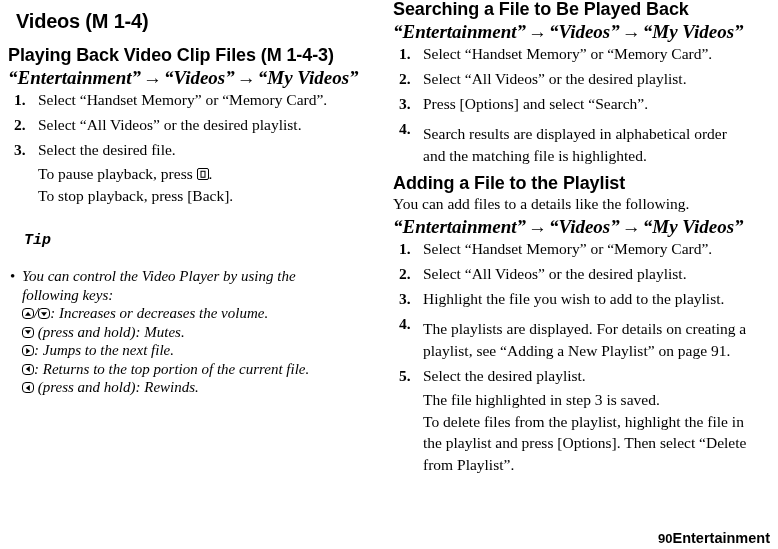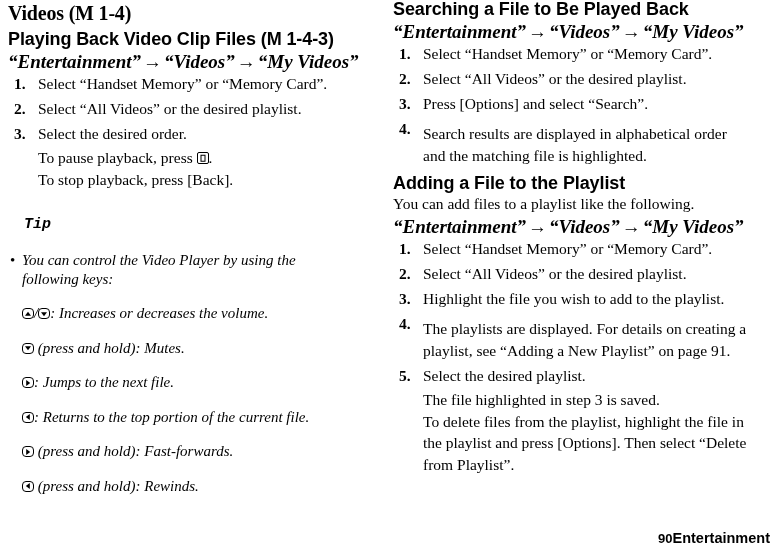--- a/index.html
+++ b/index.html
@@ -23,25 +23,25 @@
   .col {
     position: absolute;
     top: 0;
     width: 370px;
   }
   .col-left  { left: 8px; }
   .col-right { left: 393px; }
 
   
   h1.chapter-title {
-    font-family: Liberation Serif, serif;
+    font-family: Liberation Sans, sans-serif;
     font-weight: bold;
     font-size: 20px;
     line-height: 24px;
-    margin: 0;
+    margin: 8px;
     padding: 1px 0 2px 0;
     letter-spacing: -0.2px;
   }
   h2.section-head {
     font-family: "Liberation Sans", sans-serif;
     font-weight: bold;
     font-size: 18px;
     line-height: 18px;
     margin: 0;
     padding: 3px 0 2px 0;
@@ -132,21 +132,20 @@
     font-style: normal;
   }
   .key-lines {
     padding-left: 14px;
   }
   .key-line {
     font-style: italic;
     font-size: 15px;
     line-height: 18.5px;
     white-space: nowrap;
-    margin-top: 16px;
   }
 
   
   .keyicon {
     display: inline-block;
     width: 12px;
     height: 11px;
     vertical-align: -1px;
     position: relative;
     border: 1.3px solid #000;
@@ -241,21 +240,21 @@
       <li>
         <span class="num">1.</span>
         <span>Select “Handset Memory” or “Memory Card”.</span>
       </li>
       <li>
         <span class="num">2.</span>
         <span>Select “All Videos” or the desired playlist.</span>
       </li>
       <li>
         <span class="num">3.</span>
-        <span>Select the desired order.</span>
+        <span>Select the desired file.</span>
         <div class="sub-block">
           <div class="sub-note">
             <span>To pause playback, press </span><span class="keyicon center"><span class="inner"></span></span><span>.</span>
           </div>
           <div class="sub-note">To stop playback, press [Back].</div>
         </div>
       </li>
     </ol>
 
     <p class="tip-label">Tip</p>
@@ -275,23 +274,20 @@
       <div class="key-line">
         <span class="keyicon down"><span class="tri"></span></span><span> (press and hold): Mutes.</span>
       </div>
       <div class="key-line">
         <span class="keyicon right"><span class="tri"></span></span><span>: Jumps to the next file.</span>
       </div>
       <div class="key-line">
         <span class="keyicon left"><span class="tri"></span></span><span>: Returns to the top portion of the current file.</span>
       </div>
       <div class="key-line">
-        <span class="keyicon right"><span class="tri"></span></span><span> (press and hold): Fast-forwards.</span>
-      </div>
-      <div class="key-line">
         <span class="keyicon left"><span class="tri"></span></span><span> (press and hold): Rewinds.</span>
       </div>
     </div>
 
   </div>
 
   <div class="col col-right">
 
     <h2 class="section-head rc-first">Searching a File to Be Played Back</h2>
 
@@ -316,21 +312,21 @@
         <span class="num">4.</span>
         <div class="sub-block">
           <div class="sub-note">Search results are displayed in alphabetical order</div>
           <div class="sub-note">and the matching file is highlighted.</div>
         </div>
       </li>
     </ol>
 
     <h2 class="section-head">Adding a File to the Playlist</h2>
 
-    <p class="body-text">You can add files to a playlist like the following.</p>
+    <p class="body-text">You can add files to a details like the following.</p>
 
     <p class="nav-path">
       <span>“Entertainment”</span><span class="arrow">→</span><span>“Videos”</span><span class="arrow">→</span><span>“My Videos”</span>
     </p>
 
     <ol class="steps">
       <li>
         <span class="num">1.</span>
         <span>Select “Handset Memory” or “Memory Card”.</span>
       </li>

